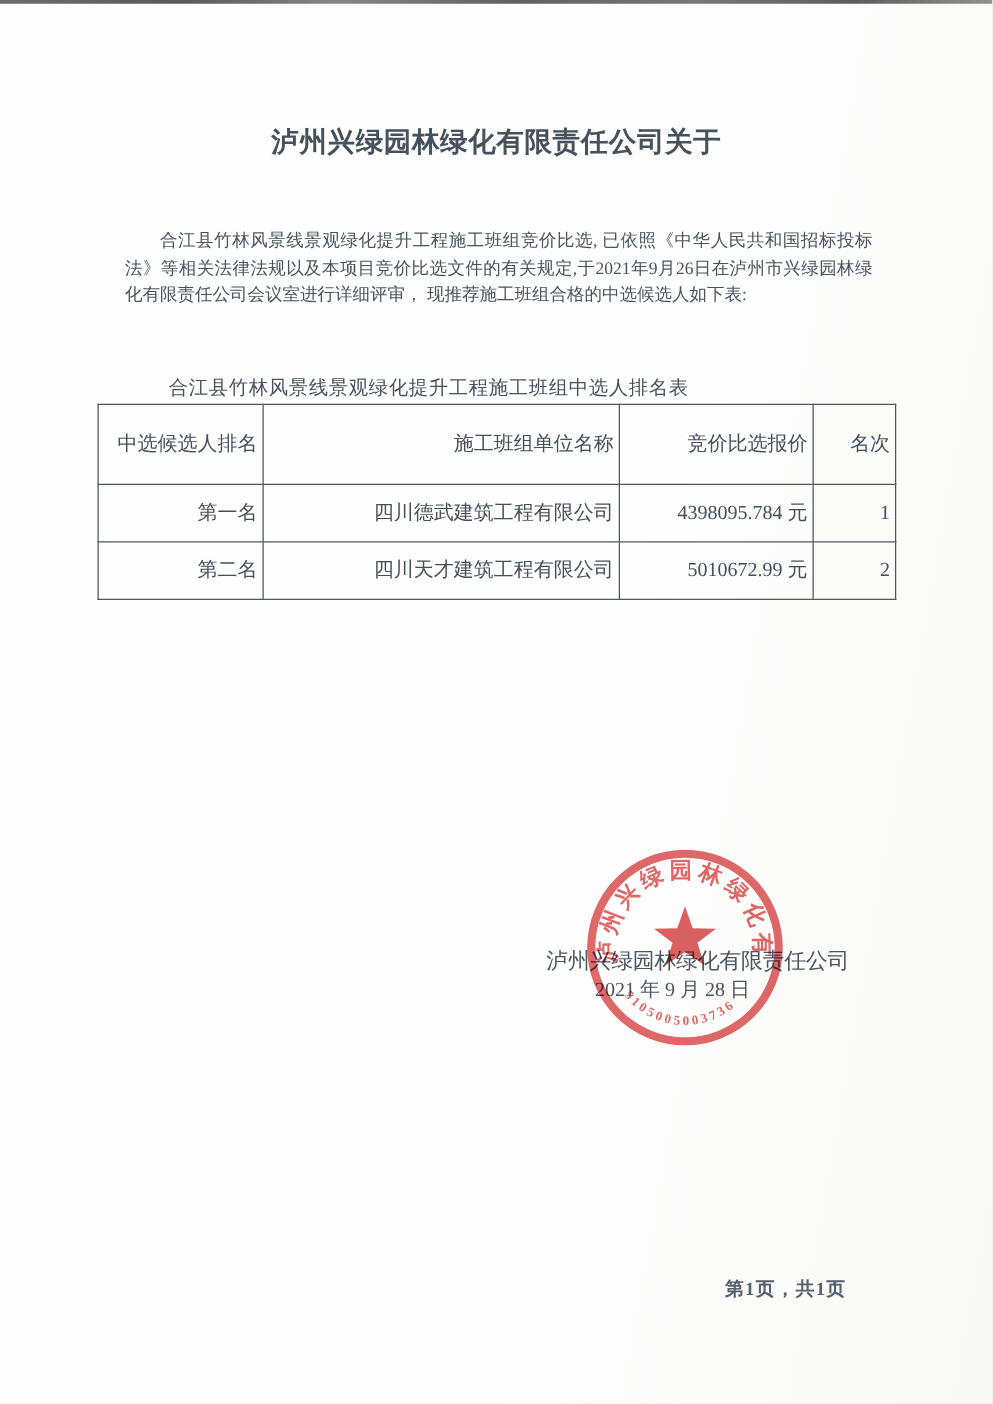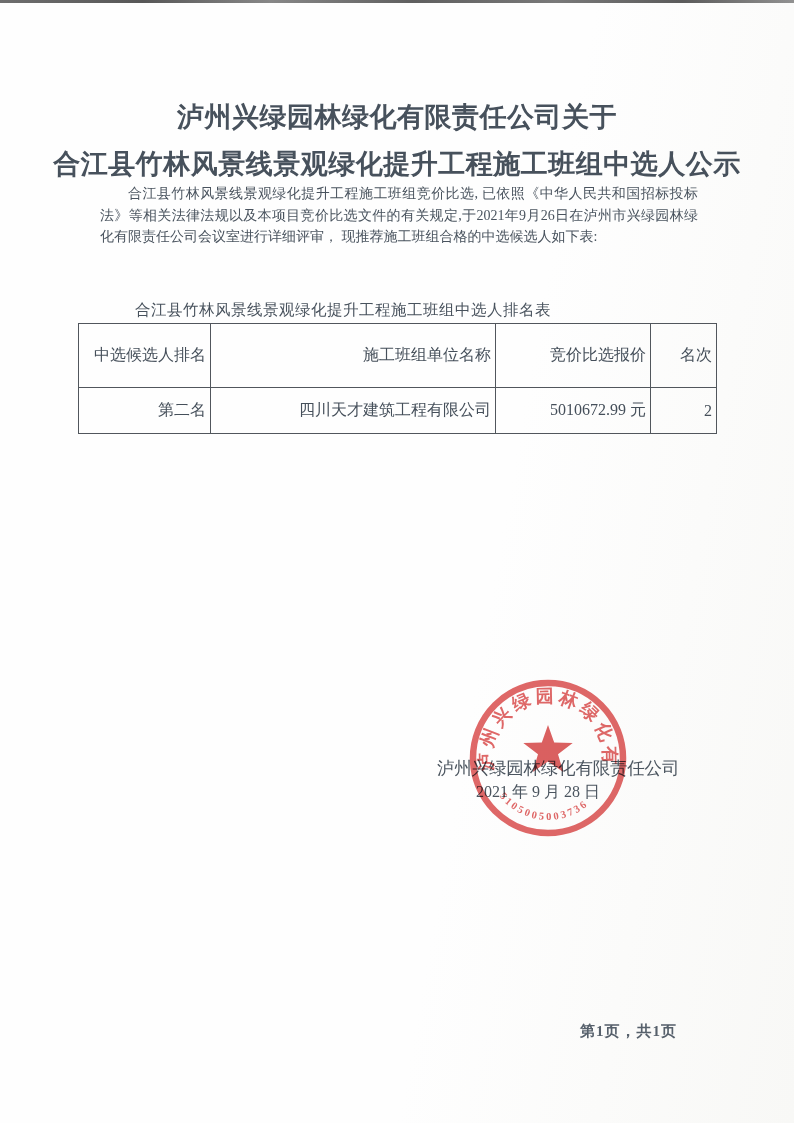--- a/index.html
+++ b/index.html
@@ -14,21 +14,21 @@
     color:#4a545f;
   }
   .scan-edge{
     position:absolute;top:0;left:0;width:794px;height:3px;
     background:linear-gradient(90deg,#4a4a4a 0%,#2e2e2e 18%,#6a6a6a 34%,#383838 52%,#585858 70%,#333 86%,#777 100%);
     opacity:.8;
   }
   .title{
     position:absolute;left:0;width:794px;
     text-align:center;
-    font-size:27px;font-weight:700;
+    font-size:22px;font-weight:700;
     color:#47515c;
     letter-spacing:.5px;
   }
   .title-1{top:99px;}
   .title-2{top:146px;}
   .body-paragraph{
     position:absolute;left:100px;top:183px;width:598px;
     font-size:14px;line-height:21.5px;
     text-align:justify;text-indent:2em;
     color:#49535e;
@@ -77,21 +77,20 @@
   }
 </style>
 </head>
 <body>
 
 <div class="page">
 
   <div class="scan-edge"></div>
 
   <div class="title title-1">泸州兴绿园林绿化有限责任公司关于</div>
-  <div class="title title-2">合江县竹林风景线景观绿化提升工程施工班组中选人公示</div>
 
   <p class="body-paragraph">合江县竹林风景线景观绿化提升工程施工班组竞价比选, 已依照《中华人民共和国招标投标法》等相关法律法规以及本项目竞价比选文件的有关规定,于2021年9月26日在泸州市兴绿园林绿化有限责任公司会议室进行详细评审， 现推荐施工班组合格的中选候选人如下表:</p>
 
   <div class="table-caption">合江县竹林风景线景观绿化提升工程施工班组中选人排名表</div>
 
   <table class="rank-table">
     <colgroup>
         <col class="c1">
         <col class="c2">
         <col class="c3">
@@ -99,20 +98,26 @@
       </colgroup>
     <thead>
       <tr>
         <th>中选候选人排名</th>
         <th>施工班组单位名称</th>
         <th>竞价比选报价</th>
         <th>名次</th>
       </tr>
     </thead>
     <tbody>
+      <tr>
+        <td>第一名</td>
+        <td>四川德武建筑工程有限公司</td>
+        <td>4398095.784 元</td>
+        <td>1</td>
+      </tr>
       <tr>
         <td>第二名</td>
         <td>四川天才建筑工程有限公司</td>
         <td>5010672.99 元</td>
         <td>2</td>
       </tr>
     </tbody>
   </table>
 
   <div class="sig-company">泸州兴绿园林绿化有限责任公司</div>

